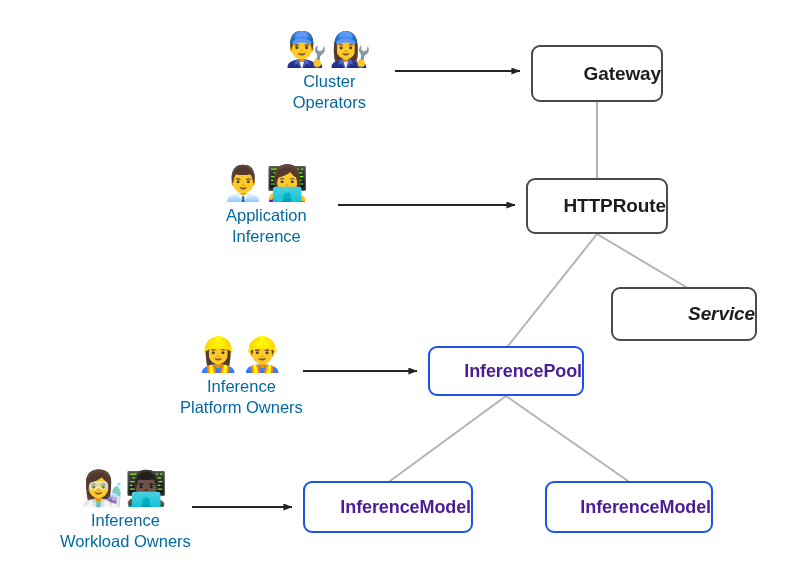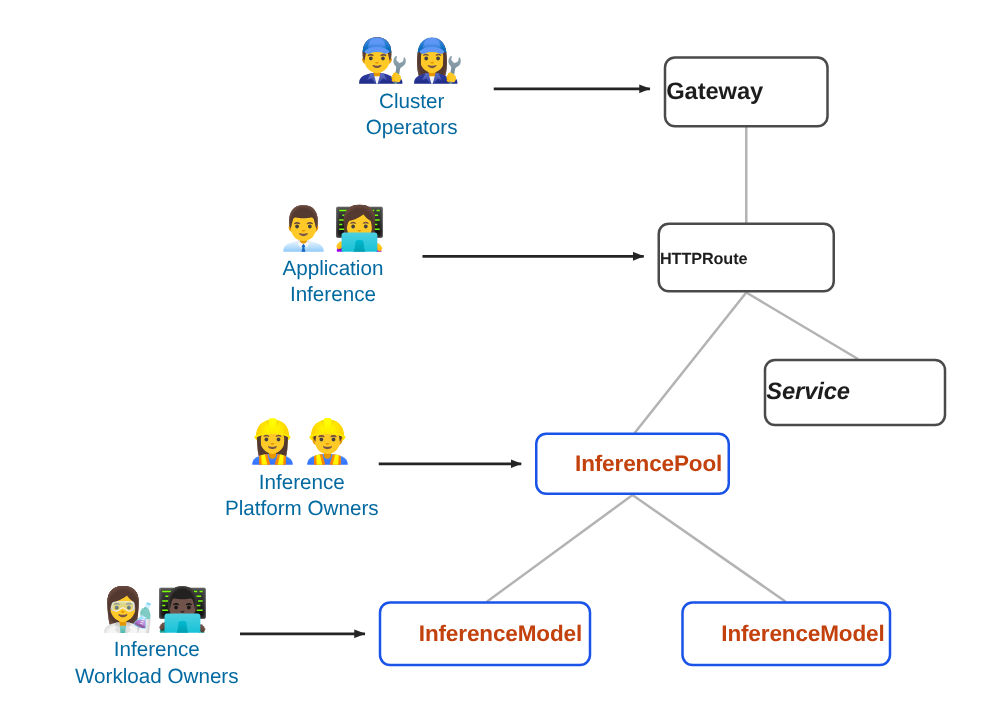--- a/index.html
+++ b/index.html
@@ -25,34 +25,34 @@
     height: 572px;
     pointer-events: none;
   }
 
   
   .node {
     position: absolute;
     box-sizing: border-box;
     display: flex;
     align-items: center;
-    justify-content: flex-start;
+    justify-content: flex-end;
     background: #ffffff;
     border-radius: 9px;
     font-weight: bold;
     letter-spacing: -0.1px;
     z-index: 3;
   }
   .node.dark {
     border: 2.2px solid #4a4a4a;
     color: #1d1d1d;
   }
   .node.blue {
     border: 2.4px solid #1a53e8;
-    color: #c2410c;
+    color: #4c1d95;
     padding-left: 30px;
   }
 
   
   .persona {
     position: absolute;
     display: flex;
     flex-direction: column;
     align-items: center;
     z-index: 3;
@@ -96,21 +96,21 @@
         <line x1="338" y1="205" x2="515" y2="205" stroke="#242424" stroke-width="2.2" marker-end="url(#arrowhead)"></line>
         <line x1="303" y1="371" x2="417" y2="371" stroke="#242424" stroke-width="2.2" marker-end="url(#arrowhead)"></line>
         <line x1="192" y1="507" x2="292" y2="507" stroke="#242424" stroke-width="2.2" marker-end="url(#arrowhead)"></line>
       </g>
   </svg>
 
   <div id="nodes-layer">
       <div class="node dark" style="left: 531px; top: 45px; width: 132px; height: 57px; font-size: 19px;">
         <span>Gateway</span>
       </div>
-      <div class="node dark" style="left: 526px; top: 178px; width: 142px; height: 56px; font-size: 13px;">
+      <div class="node dark" style="left: 526px; top: 178px; width: 142px; height: 56px; font-size: 19px;">
         <span>HTTPRoute</span>
       </div>
       <div class="node dark" style="left: 611px; top: 287px; width: 146px; height: 54px; font-size: 19px; font-style: italic;">
         <span>Service</span>
       </div>
       <div class="node blue" style="left: 428px; top: 346px; width: 156px; height: 50px; font-size: 18px;">
         <span>InferencePool</span>
       </div>
       <div class="node blue" style="left: 303px; top: 481px; width: 170px; height: 52px; font-size: 18px;">
         <span>InferenceModel</span>

